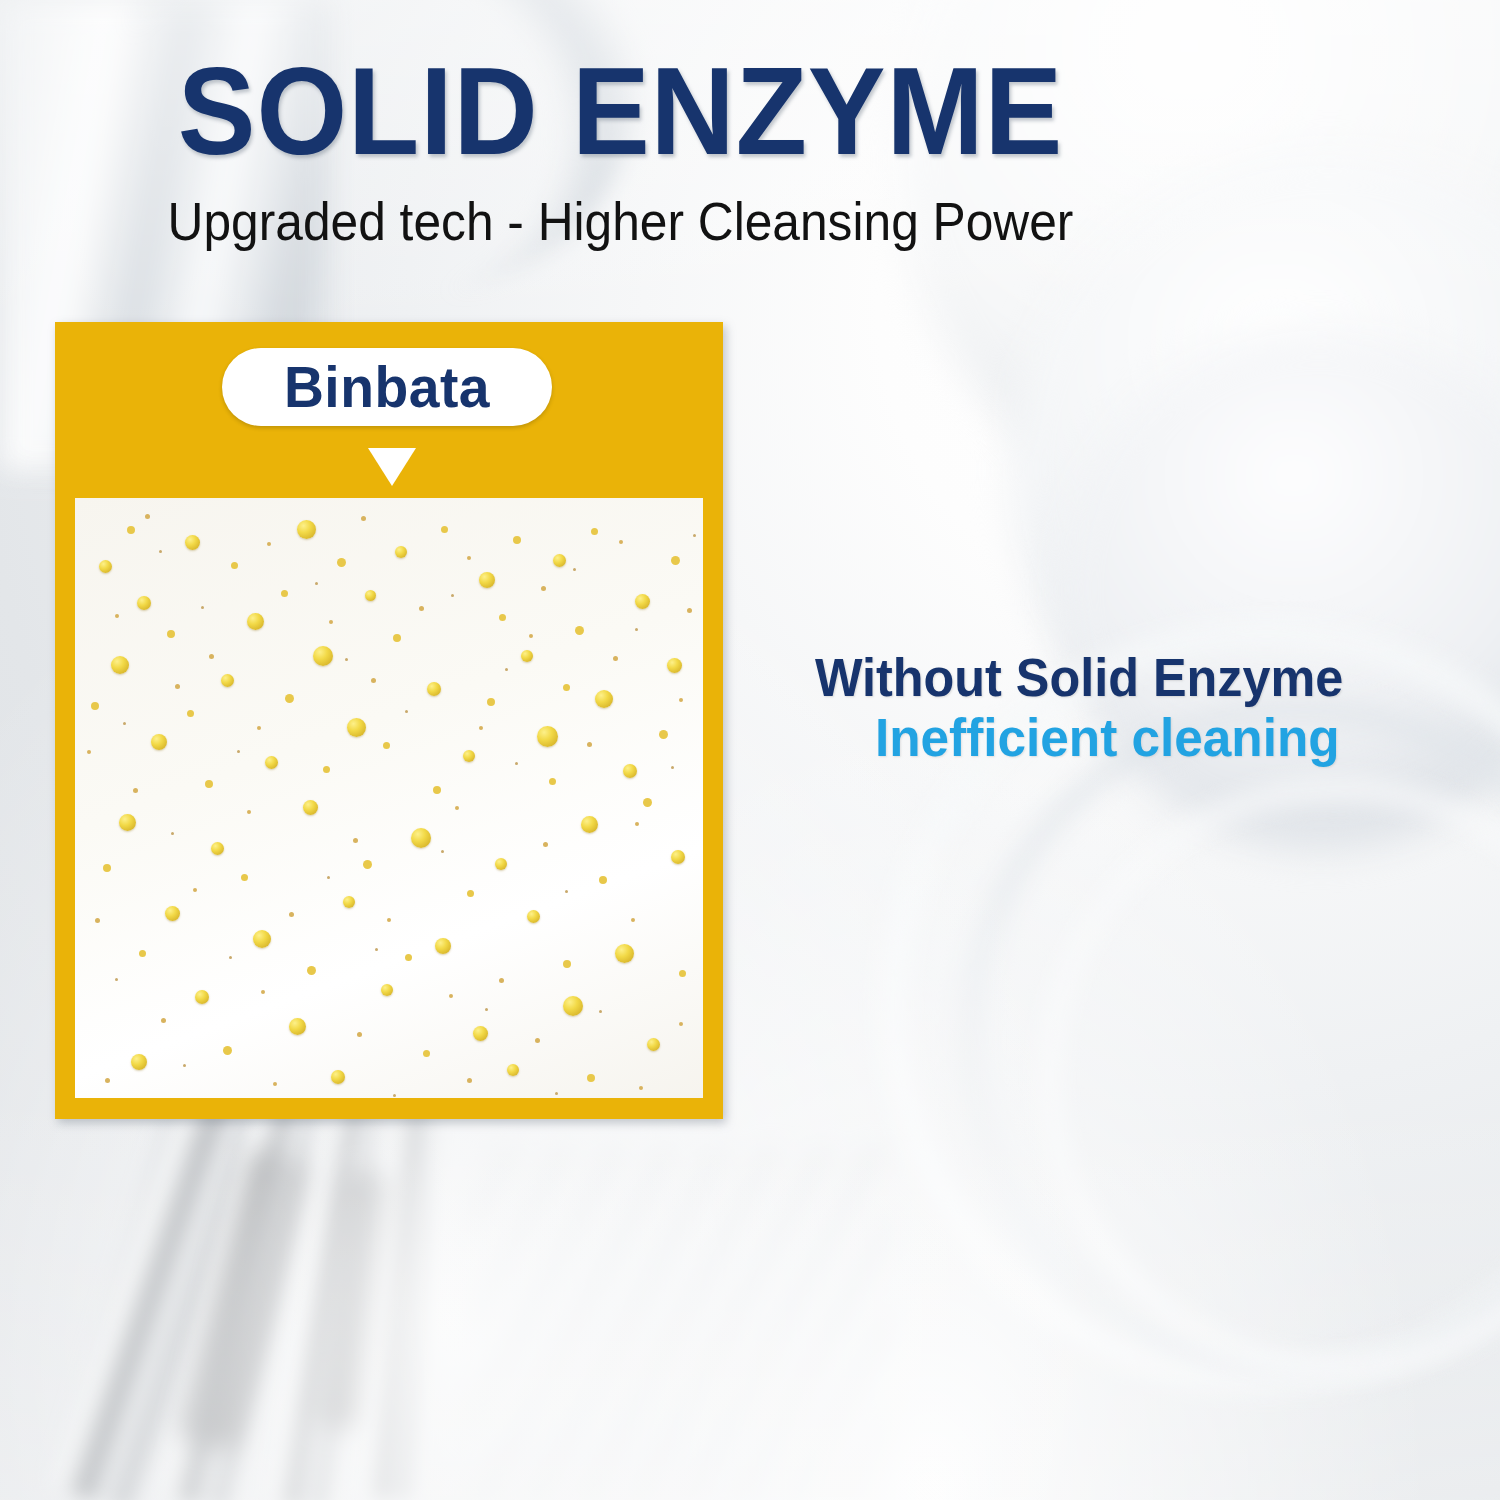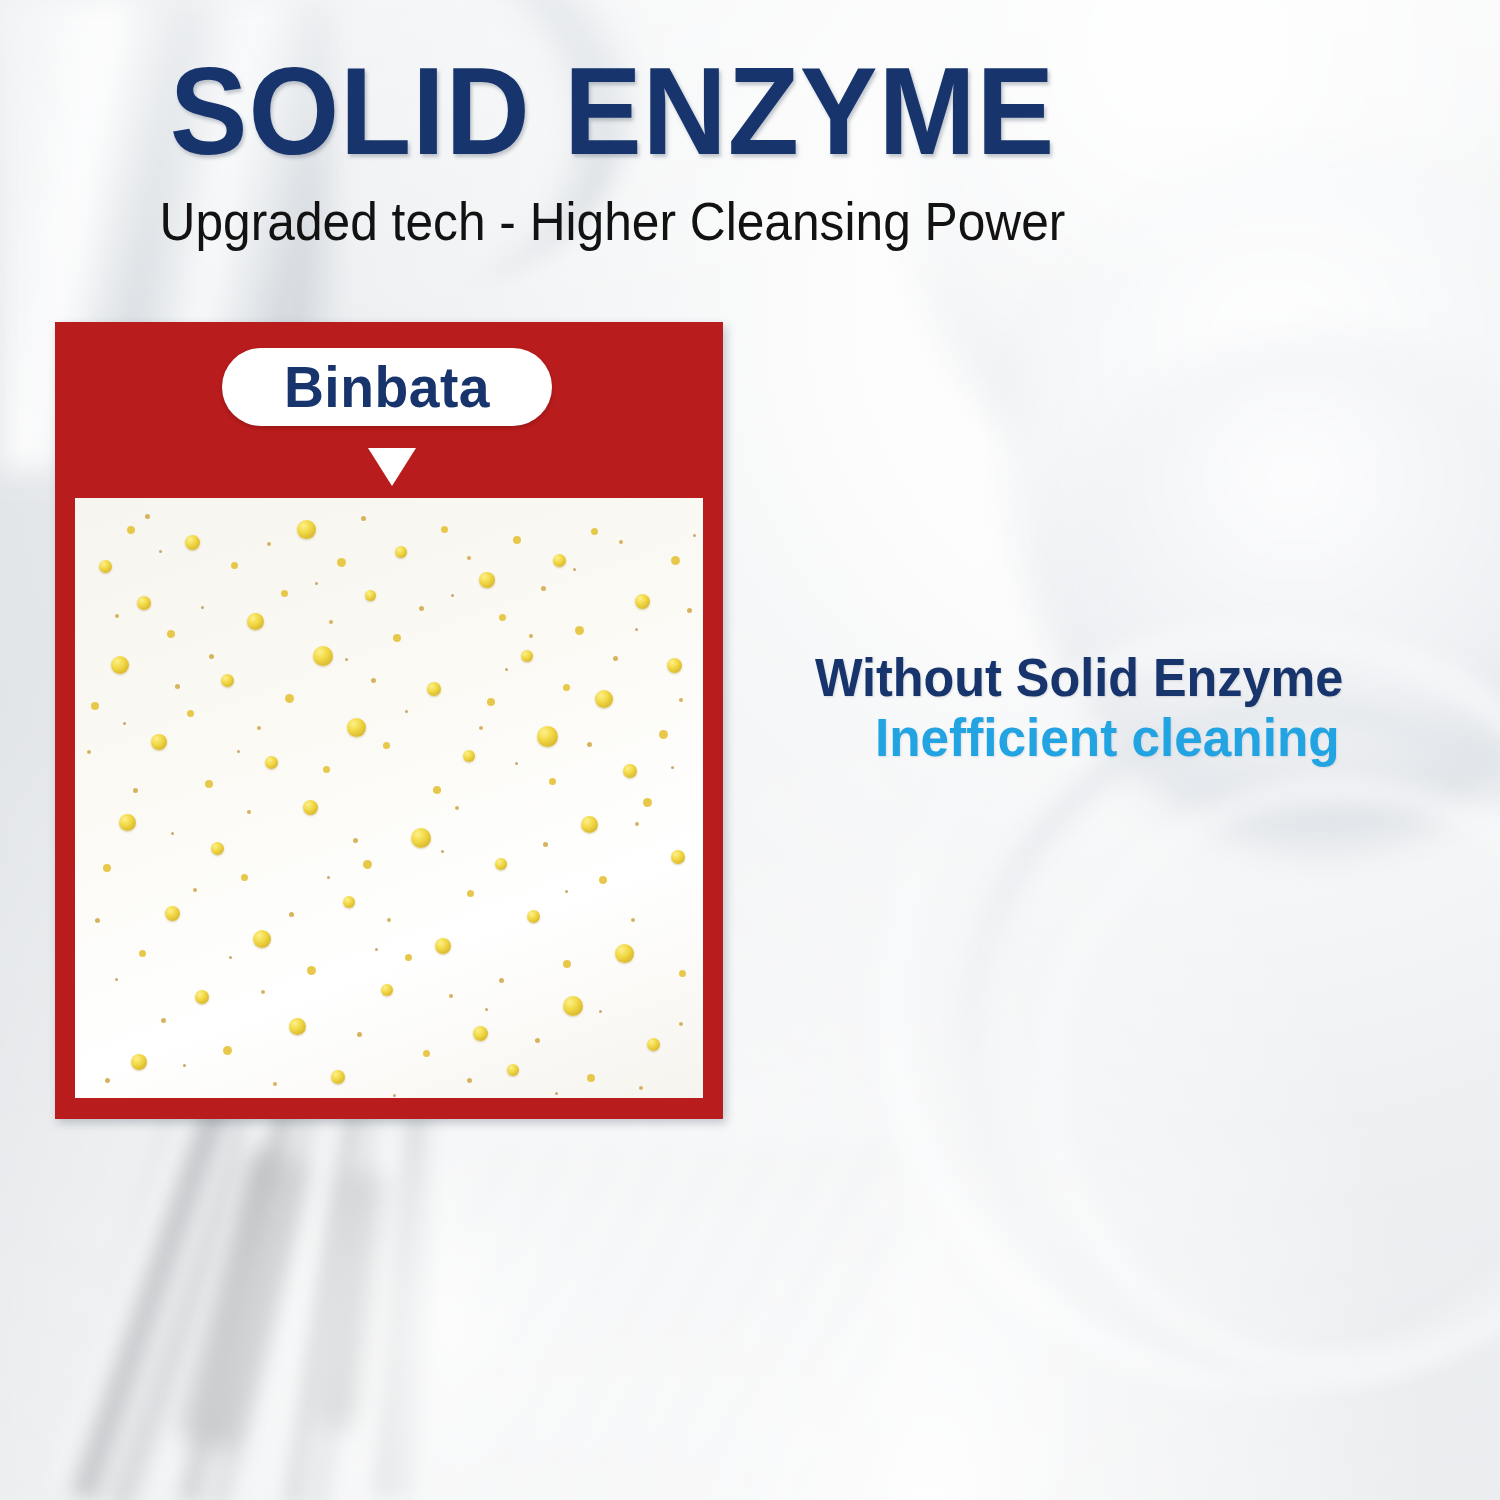--- a/index.html
+++ b/index.html
@@ -111,21 +111,21 @@
   }
   .vignette {
     position: absolute;
     inset: 0;
     background: linear-gradient(180deg, rgba(255,255,255,0.42) 0%, rgba(255,255,255,0.0) 22%, rgba(255,255,255,0.0) 72%, rgba(255,255,255,0.30) 100%);
   }
 
   
   .header {
     position: absolute;
-    left: 0; top: 0; width: 1225px;
+    left: 8px; top: 0; width: 1225px;
     text-align: center;
     z-index: 5;
   }
   .title {
     margin: 0;
     padding-top: 48px;
     font-family: "Liberation Sans Narrow", "Liberation Sans", sans-serif;
     font-size: 124px;
     line-height: 1.02;
     font-weight: bold;
@@ -141,21 +141,21 @@
     font-size: 54px;
     font-weight: normal;
     letter-spacing: 0px;
     color: #121212;
     transform: scaleX(0.92);
   }
 
   
   .panel {
     position: absolute;
-    background: #b91c1c;
+    background: #eab308;
     box-shadow: 3px 4px 9px rgba(110,120,135,0.40);
     z-index: 6;
   }
   .panel-left {
     left: 55px; top: 322px; width: 668px; height: 797px;
   }
   .panel-right {
     left: 778px; top: 603px; width: 668px; height: 800px;
   }
 

